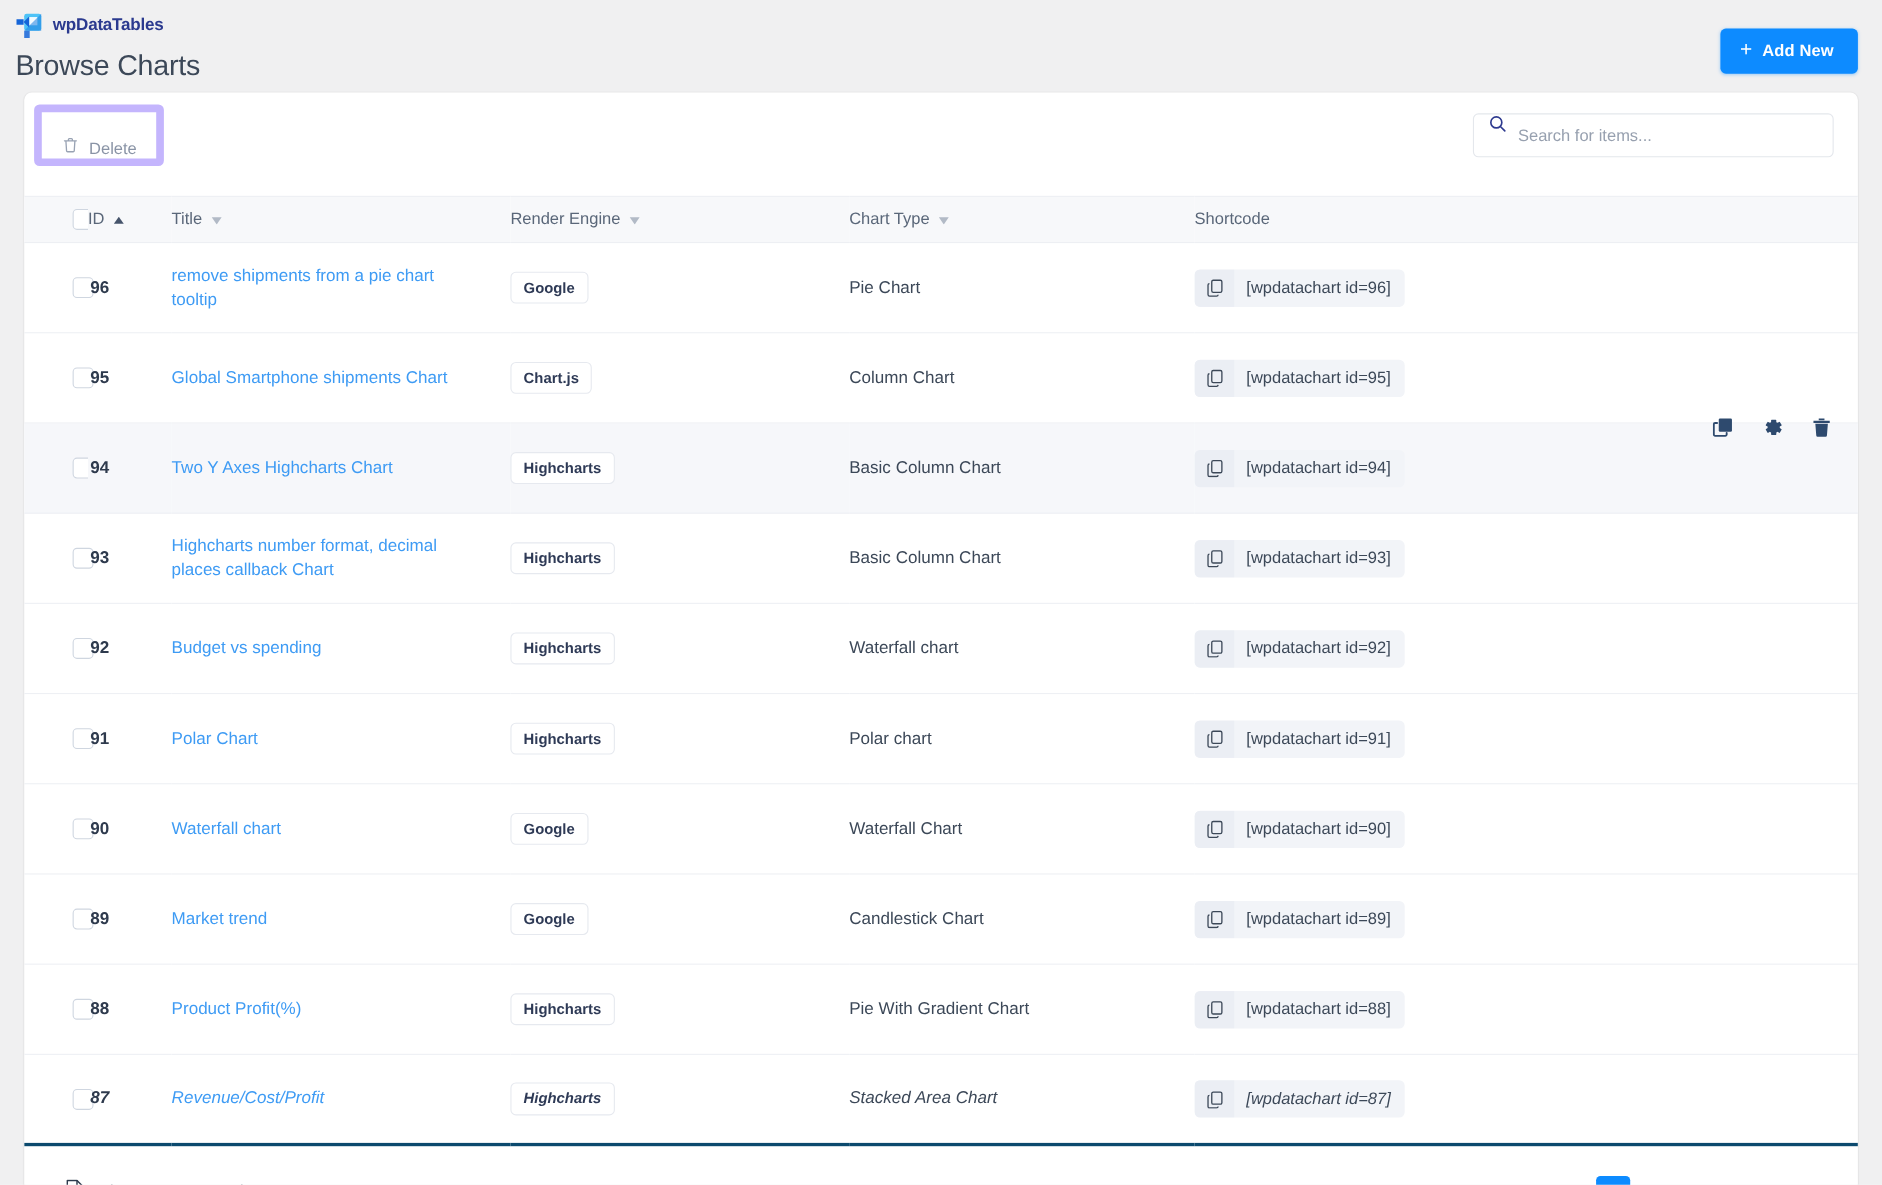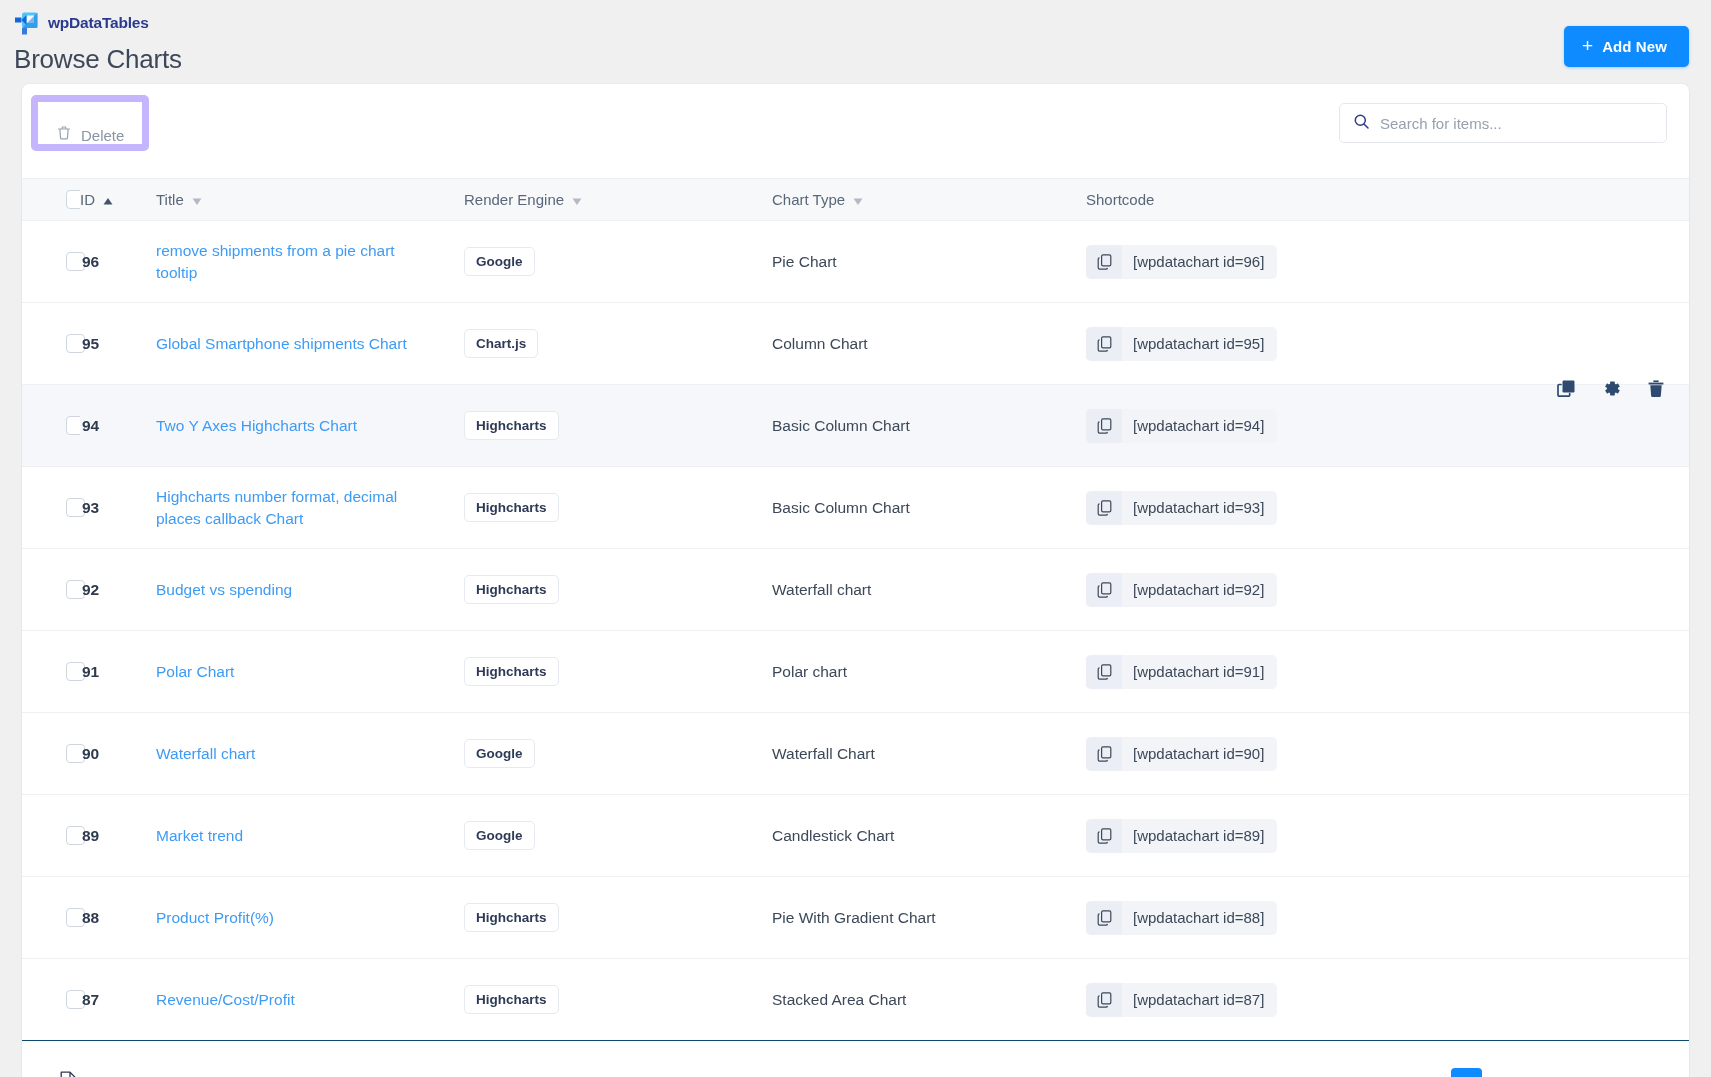--- a/index.html
+++ b/index.html
@@ -88,21 +88,20 @@
     background: #fff;
     border: 7px solid #c4b5fd;
     border-radius: 5px;
     color: #8a94a6;
     font-family: "Liberation Sans", sans-serif;
     font-size: 15px;
     cursor: pointer;
   }
   .search-wrap {
     display: flex;
-    align-items: center;
     gap: 10px;
     width: 328px;
     height: 40px;
     border: 1px solid #e4e7ec;
     border-radius: 5px;
     padding: 0 13px;
     background: #fff;
   }
   .search-wrap input {
     border: none;
@@ -141,21 +140,21 @@
 
   tbody td {
     height: 82px;
     border-bottom: 1px solid #eef0f4;
     padding: 0;
     vertical-align: middle;
     font-size: 15.5px;
     color: #3c4858;
   }
   tbody tr.hovered td { background: #f6f7fa; }
-  tbody tr:last-child td { border-bottom: 1px solid #0c4a6e; }
+  tbody tr:last-child td { border-bottom: 3px solid #0c4a6e; font-style: italic; }
 
   .cb {
     width: 19px; height: 19px;
     border: 1px solid #cfd6e0;
     border-radius: 4px;
     background: #fff;
     display: block;
     margin-left: 44px;
     cursor: pointer;
   }

